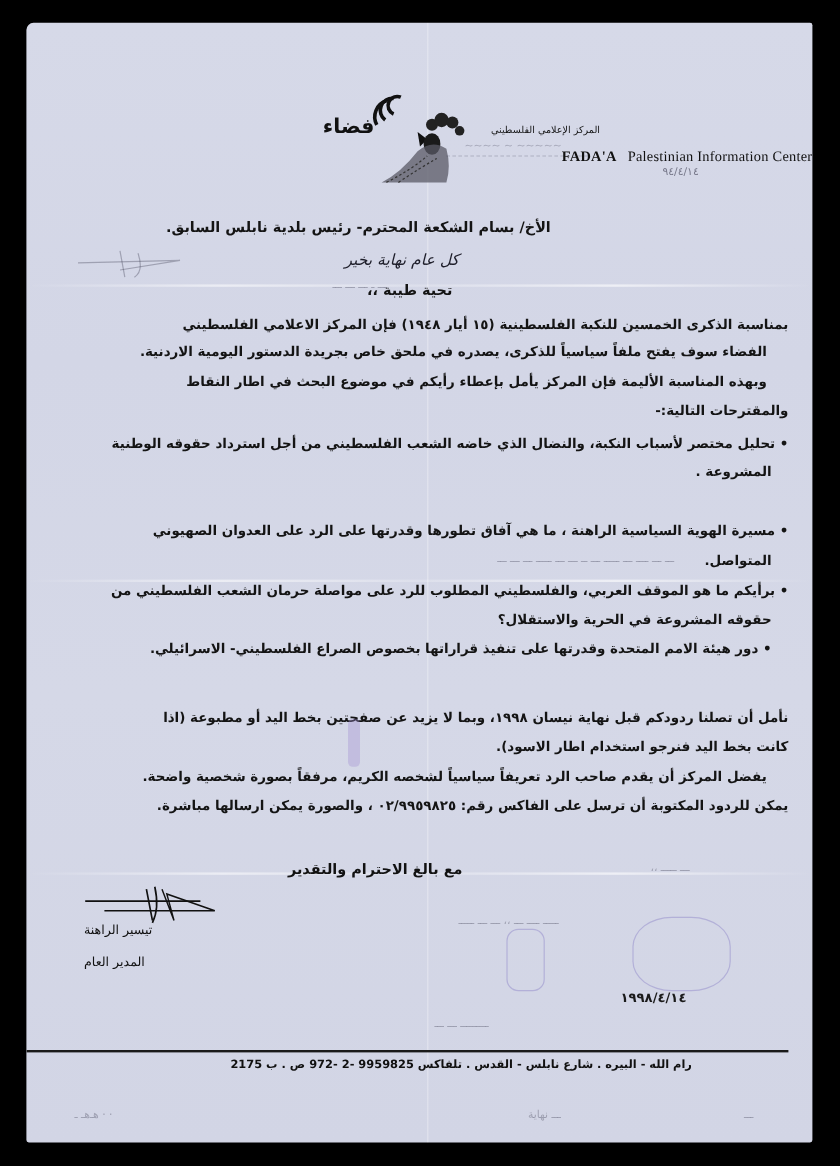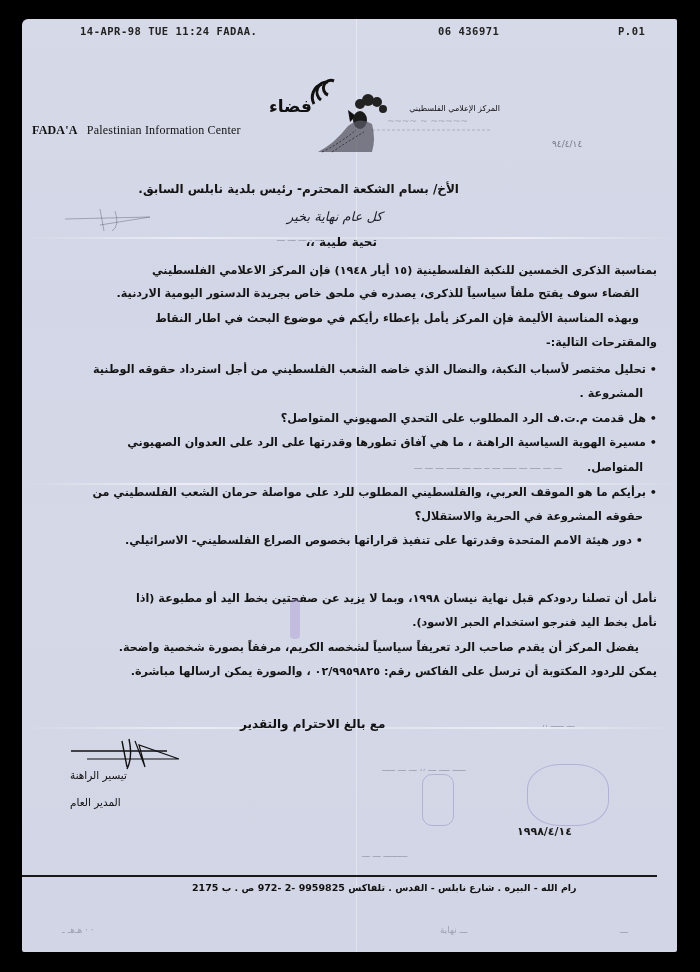--- a/index.html
+++ b/index.html
@@ -75,21 +75,21 @@
       font-size: 8px;
       position: absolute;
       right: 0;
       top: 4px;
     }
     .logo-en {
       position: absolute;
       top: 104px;
       left: 0;
       width: 100%;
-      text-align: left;
+      text-align: right;
       font-family: "Liberation Serif", serif;
       font-size: 12px;
       font-weight: bold;
       letter-spacing: 0.2px;
       padding-left: 10px;
       box-sizing: border-box;
     }
     .logo-en .brand { margin-right: 6px; }
     .logo-en .rest { font-weight: normal; font-family: "Liberation Serif", serif; }
     .body-text {
@@ -176,25 +176,20 @@
 </head>
 <body>
 
 <div class="page">
 
   <div class="fold" style="top:218px;"></div>
   <div class="fold" style="top:464px;"></div>
   <div class="fold" style="top:708px;"></div>
   <div class="vfold" style="left:334px;"></div>
 
-  <div class="fax-header">
-    <span style="left:58px;">14-APR-98 TUE 11:24 FADAA.</span>
-    <span style="left:416px;">06 436971</span>
-    <span style="left:596px;">P.01</span>
-  </div>
 
   <svg class="logo" viewBox="0 0 240 100">
 
     <path d="M70 20 A14 14 0 0 0 62 40" stroke="#111" stroke-width="3" fill="none"></path>
     <path d="M76 18 A10 10 0 0 0 69 36" stroke="#111" stroke-width="3" fill="none"></path>
     <path d="M82 17 A6 6 0 0 0 76 31" stroke="#111" stroke-width="3" fill="none"></path>
 
     <circle cx="108" cy="40" r="5" fill="#222"></circle>
     <circle cx="116" cy="36" r="6" fill="#222"></circle>
     <circle cx="125" cy="38" r="5" fill="#222"></circle>
@@ -237,34 +232,33 @@
   <div class="body-text" style="top:216px; right:300px; font-size:12px;">تحية طيبة ،،</div>
 
   <div class="body-text" style="top:245px;">بمناسبة الذكرى الخمسين للنكبة الفلسطينية (١٥ أيار ١٩٤٨) فإن المركز الاعلامي الفلسطيني</div>
   <div class="body-text" style="top:268px; right:38px;">الفضاء سوف يفتح ملفاً سياسياً للذكرى، يصدره في ملحق خاص بجريدة الدستور اليومية الاردنية.</div>
   <div class="body-text" style="top:293px; right:38px;">وبهذه المناسبة الأليمة فإن المركز يأمل بإعطاء رأيكم في موضوع البحث في اطار النقاط</div>
   <div class="body-text" style="top:317px;">والمقترحات التالية:-</div>
 
   <div class="body-text" style="top:344px;">• تحليل مختصر لأسباب النكبة، والنضال الذي خاضه الشعب الفلسطيني من أجل استرداد حقوقه الوطنية</div>
   <div class="body-text" style="top:368px; right:34px;">المشروعة .</div>
 
-  <div class="body-text" style="top:393px;">• هل قدمت م.ت.ف الرد المطلوب على التحدي الصهيوني المتواصل؟</div>
 
   <div class="body-text" style="top:417px;">• مسيرة الهوية السياسية الراهنة ، ما هي آفاق تطورها وقدرتها على الرد على العدوان الصهيوني</div>
   <div class="body-text" style="top:442px; right:34px;">المتواصل.</div>
 
   <div class="faint" style="top:442px; left:60px; width:480px; overflow:hidden;">ـــ ـــ ــــ ـــ ـــــ ـــ ــ ـــ ـــ ـــــ ـــ ـــ ـــ</div>
 
   <div class="body-text" style="top:467px;">• برأيكم ما هو الموقف العربي، والفلسطيني المطلوب للرد على مواصلة حرمان الشعب الفلسطيني من</div>
   <div class="body-text" style="top:491px; right:34px;">حقوقه المشروعة في الحرية والاستقلال؟</div>
 
   <div class="body-text" style="top:515px; right:34px;">• دور هيئة الامم المتحدة وقدرتها على تنفيذ قراراتها بخصوص الصراع الفلسطيني- الاسرائيلي.</div>
 
   <div class="body-text" style="top:573px;">نأمل أن تصلنا ردودكم قبل نهاية نيسان ١٩٩٨، وبما لا يزيد عن صفحتين بخط اليد أو مطبوعة (اذا</div>
-  <div class="body-text" style="top:597px;">نأمل بخط اليد فنرجو استخدام الحبر الاسود).</div>
+  <div class="body-text" style="top:597px;">كانت بخط اليد فنرجو استخدام اطار الاسود).</div>
   <div class="body-text" style="top:622px; right:38px;">يفضل المركز أن يقدم صاحب الرد تعريفاً سياسياً لشخصه الكريم، مرفقاً بصورة شخصية واضحة.</div>
   <div class="body-text" style="top:646px;">يمكن للردود المكتوبة أن ترسل على الفاكس رقم: ٠٢/٩٩٥٩٨٢٥ ، والصورة يمكن ارسالها مباشرة.</div>
 
   <div class="purple-mark" style="left:268px; top:580px; width:10px; height:40px; border-radius:4px; background:rgba(160,140,210,0.35); border:none;"></div>
   <div class="purple-mark" style="left:505px; top:745px; width:80px; height:60px;"></div>
   <div class="purple-mark" style="left:400px; top:755px; width:30px; height:50px; border-radius:10px;"></div>
 
   <div class="closing">مع بالغ الاحترام والتقدير</div>
 
   <div class="faint" style="top:700px; left:520px;">ـــ ـــــ ،،</div>

